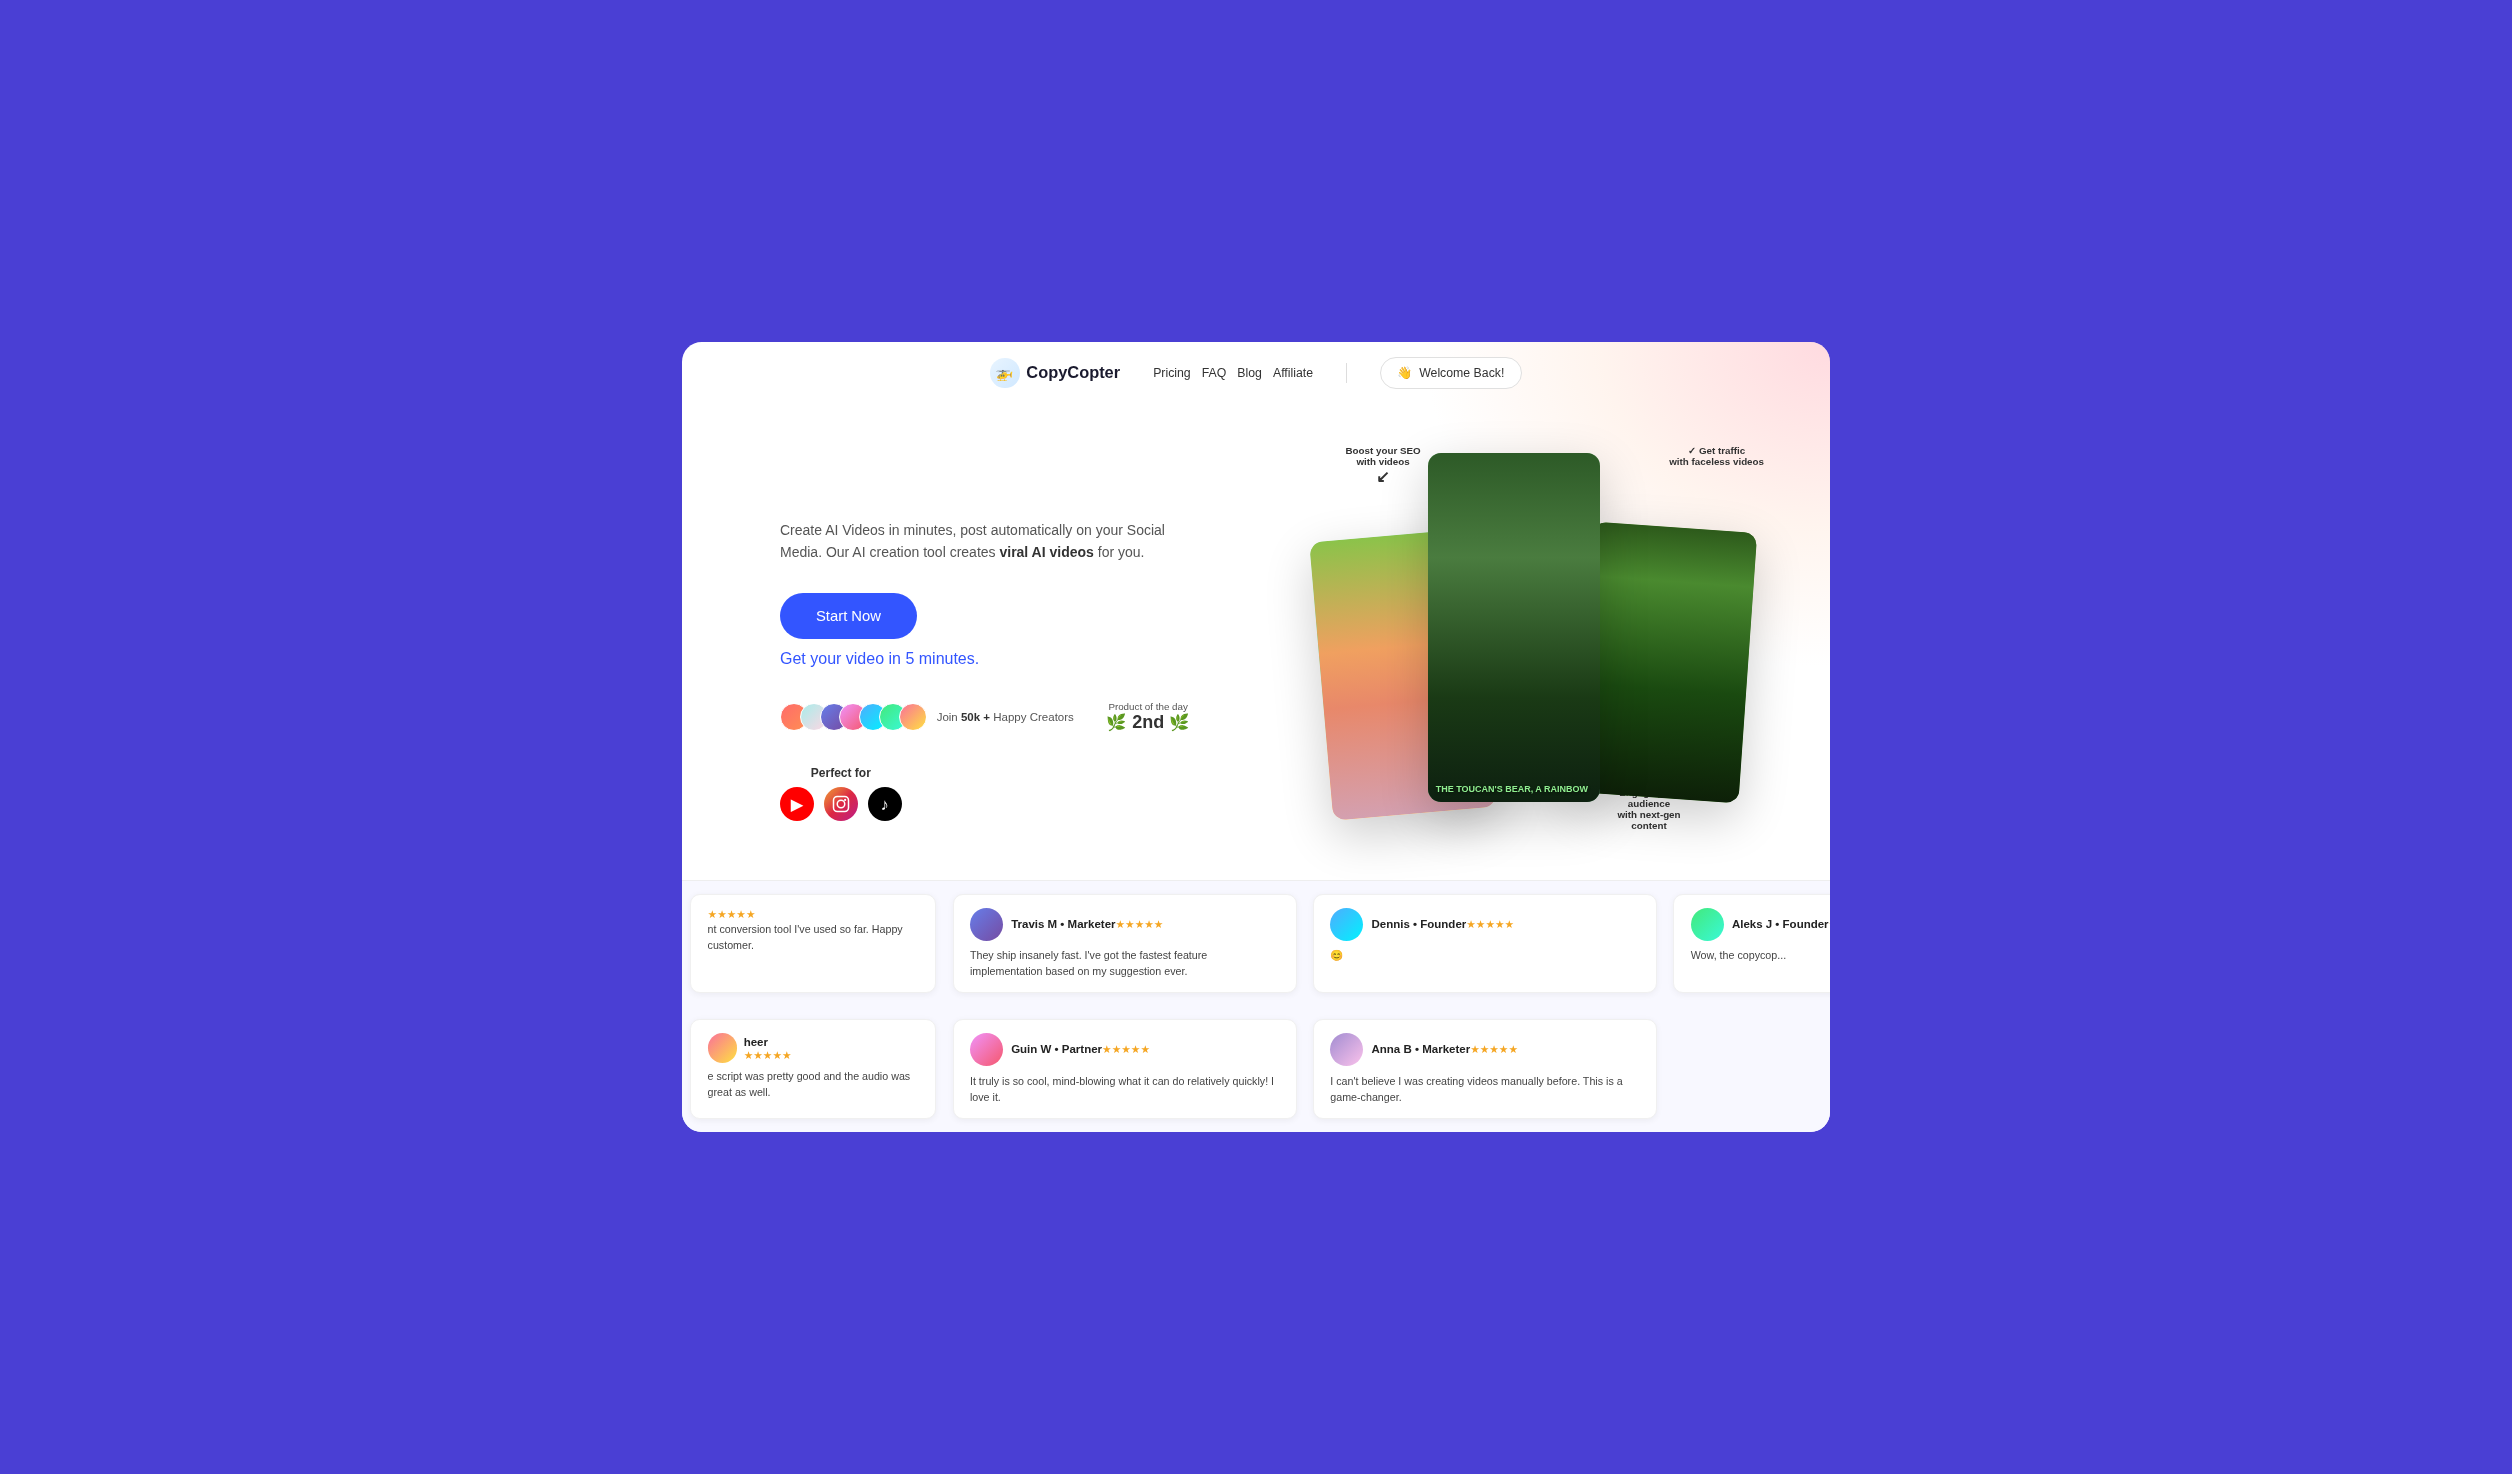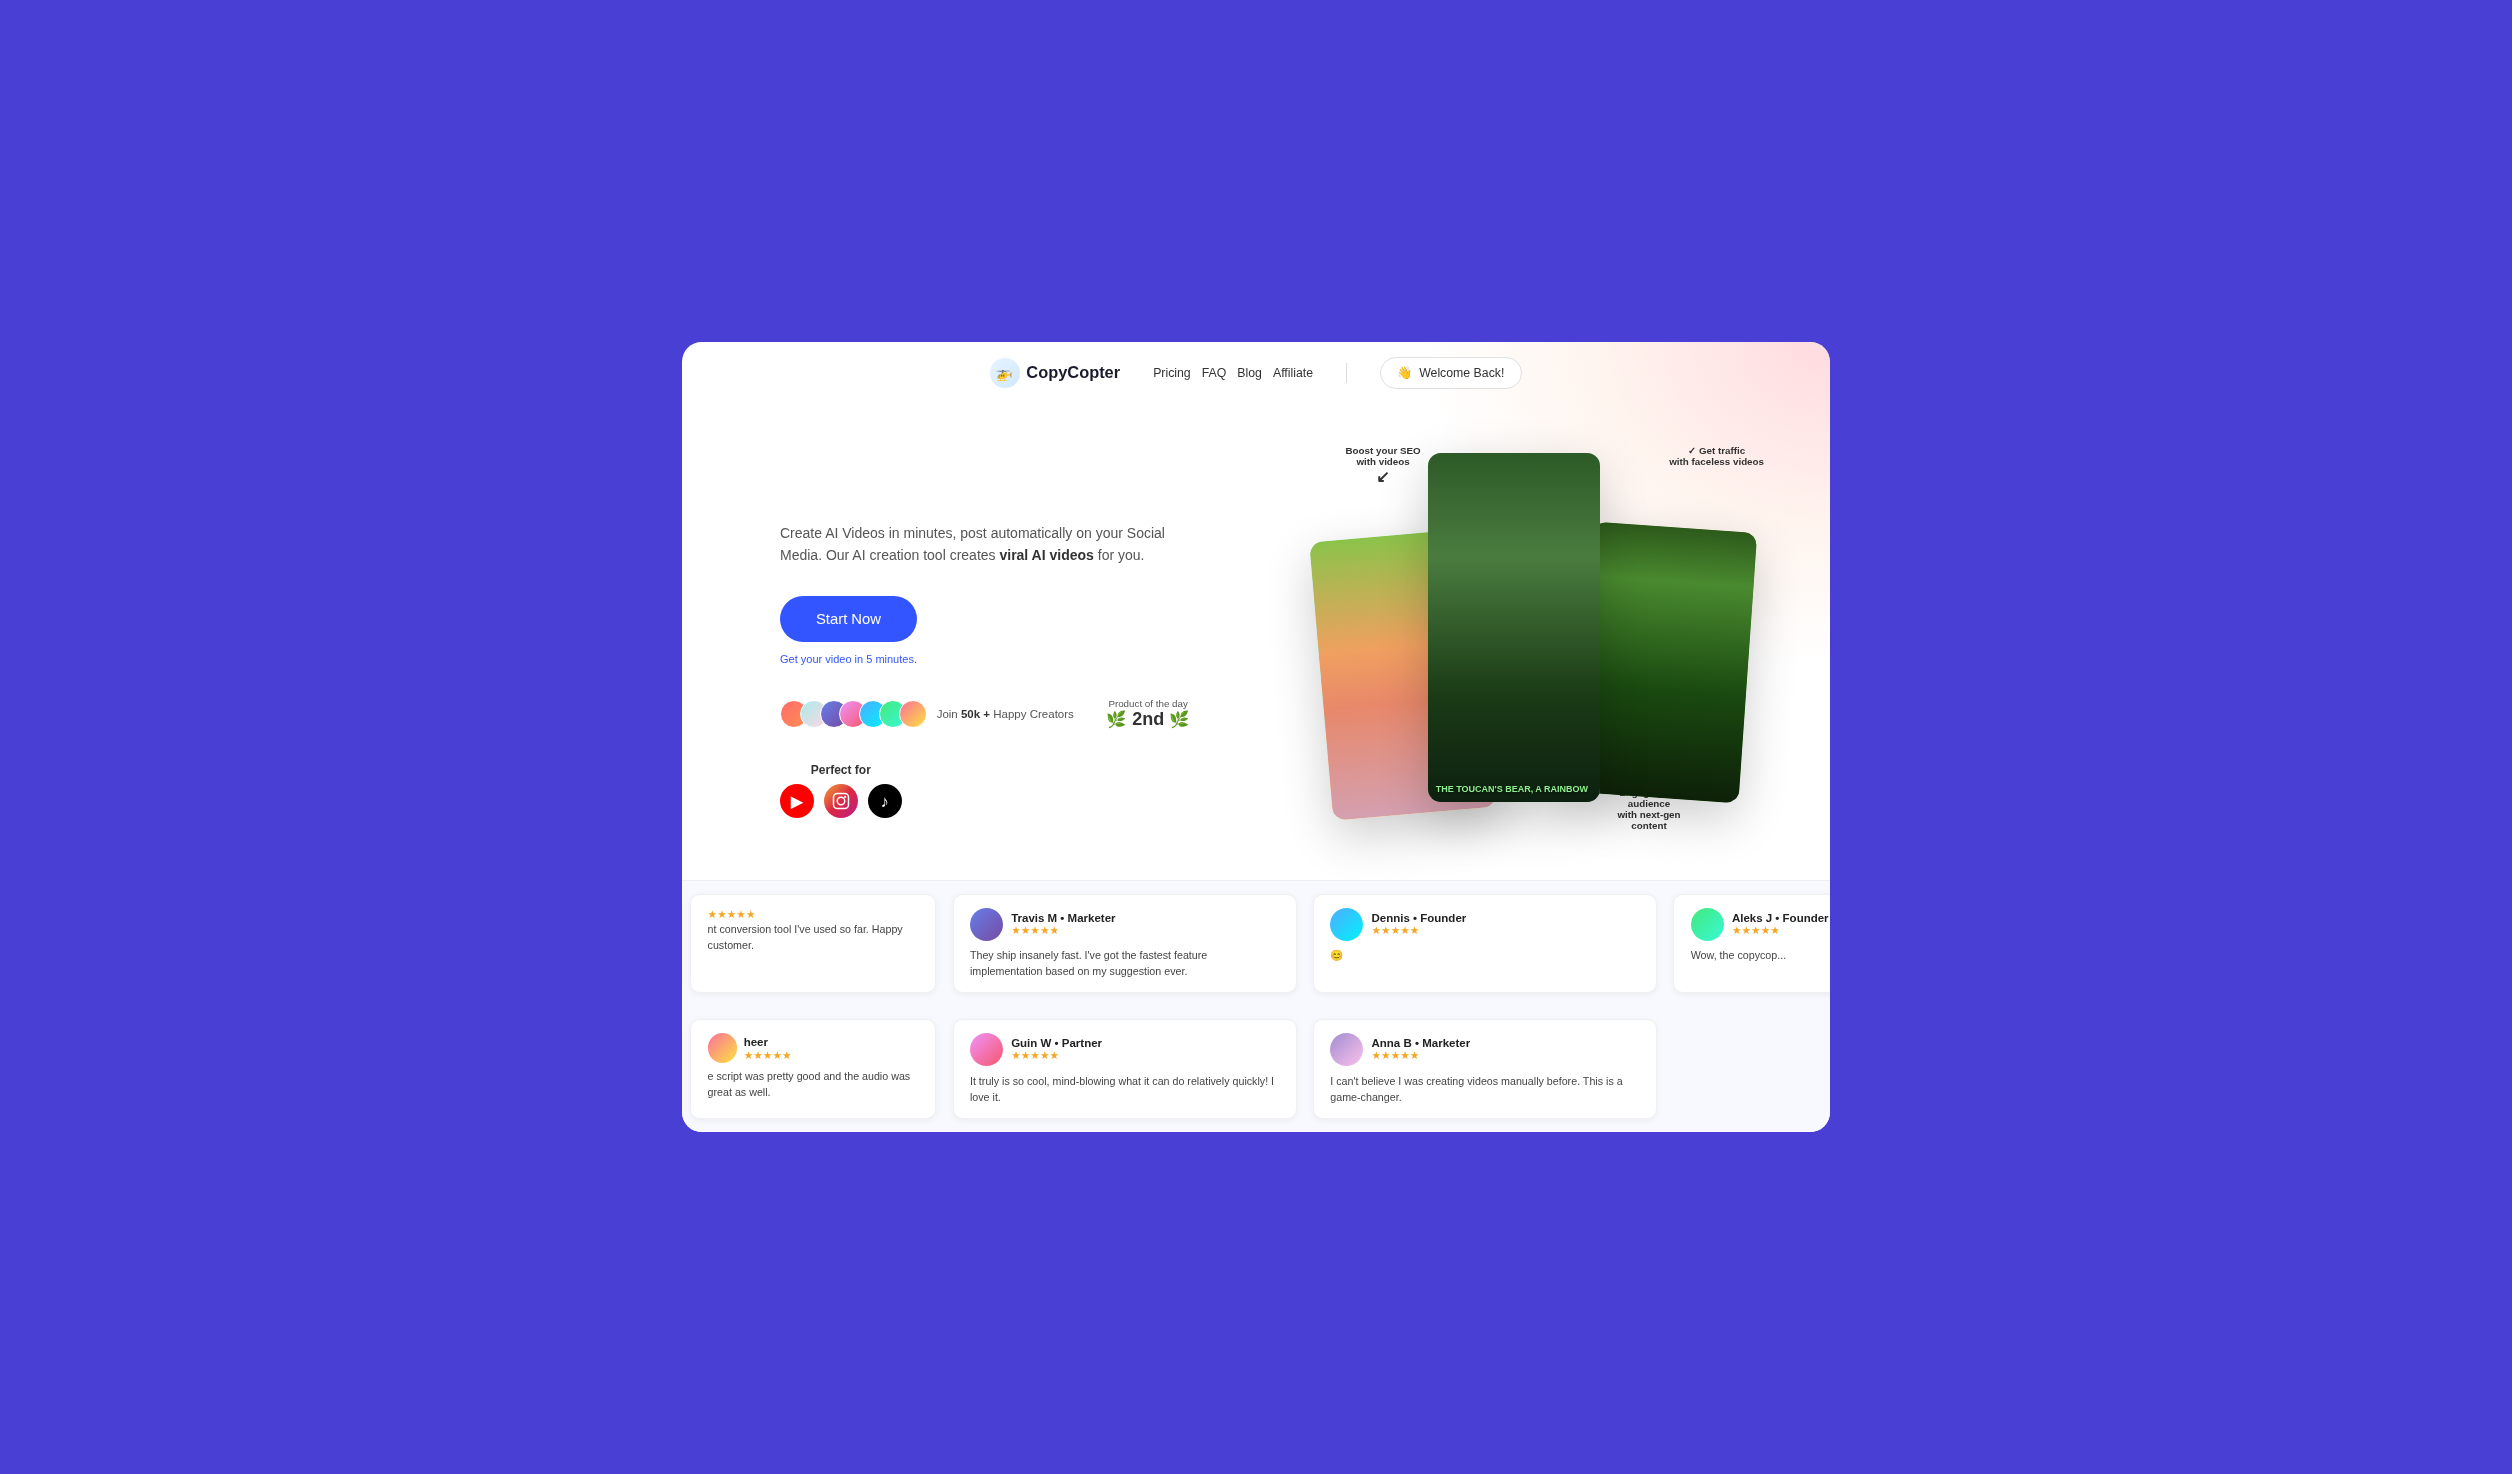--- a/index.html
+++ b/index.html
@@ -160,21 +160,21 @@
       font-size: 14.8px;
       font-weight: 400;
       cursor: pointer;
       display: inline-block;
       margin-bottom: 11.5px;
     }
 
     .hero-sub-link {
       display: block;
       color: #3355ff;
-      font-size: 11px;
+      font-size: 16px;
       text-decoration: none;
       cursor: pointer;
     }
 
     
     .social-proof {
       display: flex;
       align-items: center;
       gap: 33px;
       margin-top: 33px;
@@ -403,21 +403,21 @@
     .reviewer-avatar {
       width: 33px;
       height: 33px;
       border-radius: 50%;
       background: #ddd;
       flex-shrink: 0;
     }
 
     .reviewer-info {
       display: flex;
-      flex-direction: column;
+      flex-direction: row;
     }
 
     .reviewer-name {
       font-size: 11.5px;
       font-weight: 700;
       color: #222;
     }
 
     .stars {
       color: #f5a623;

